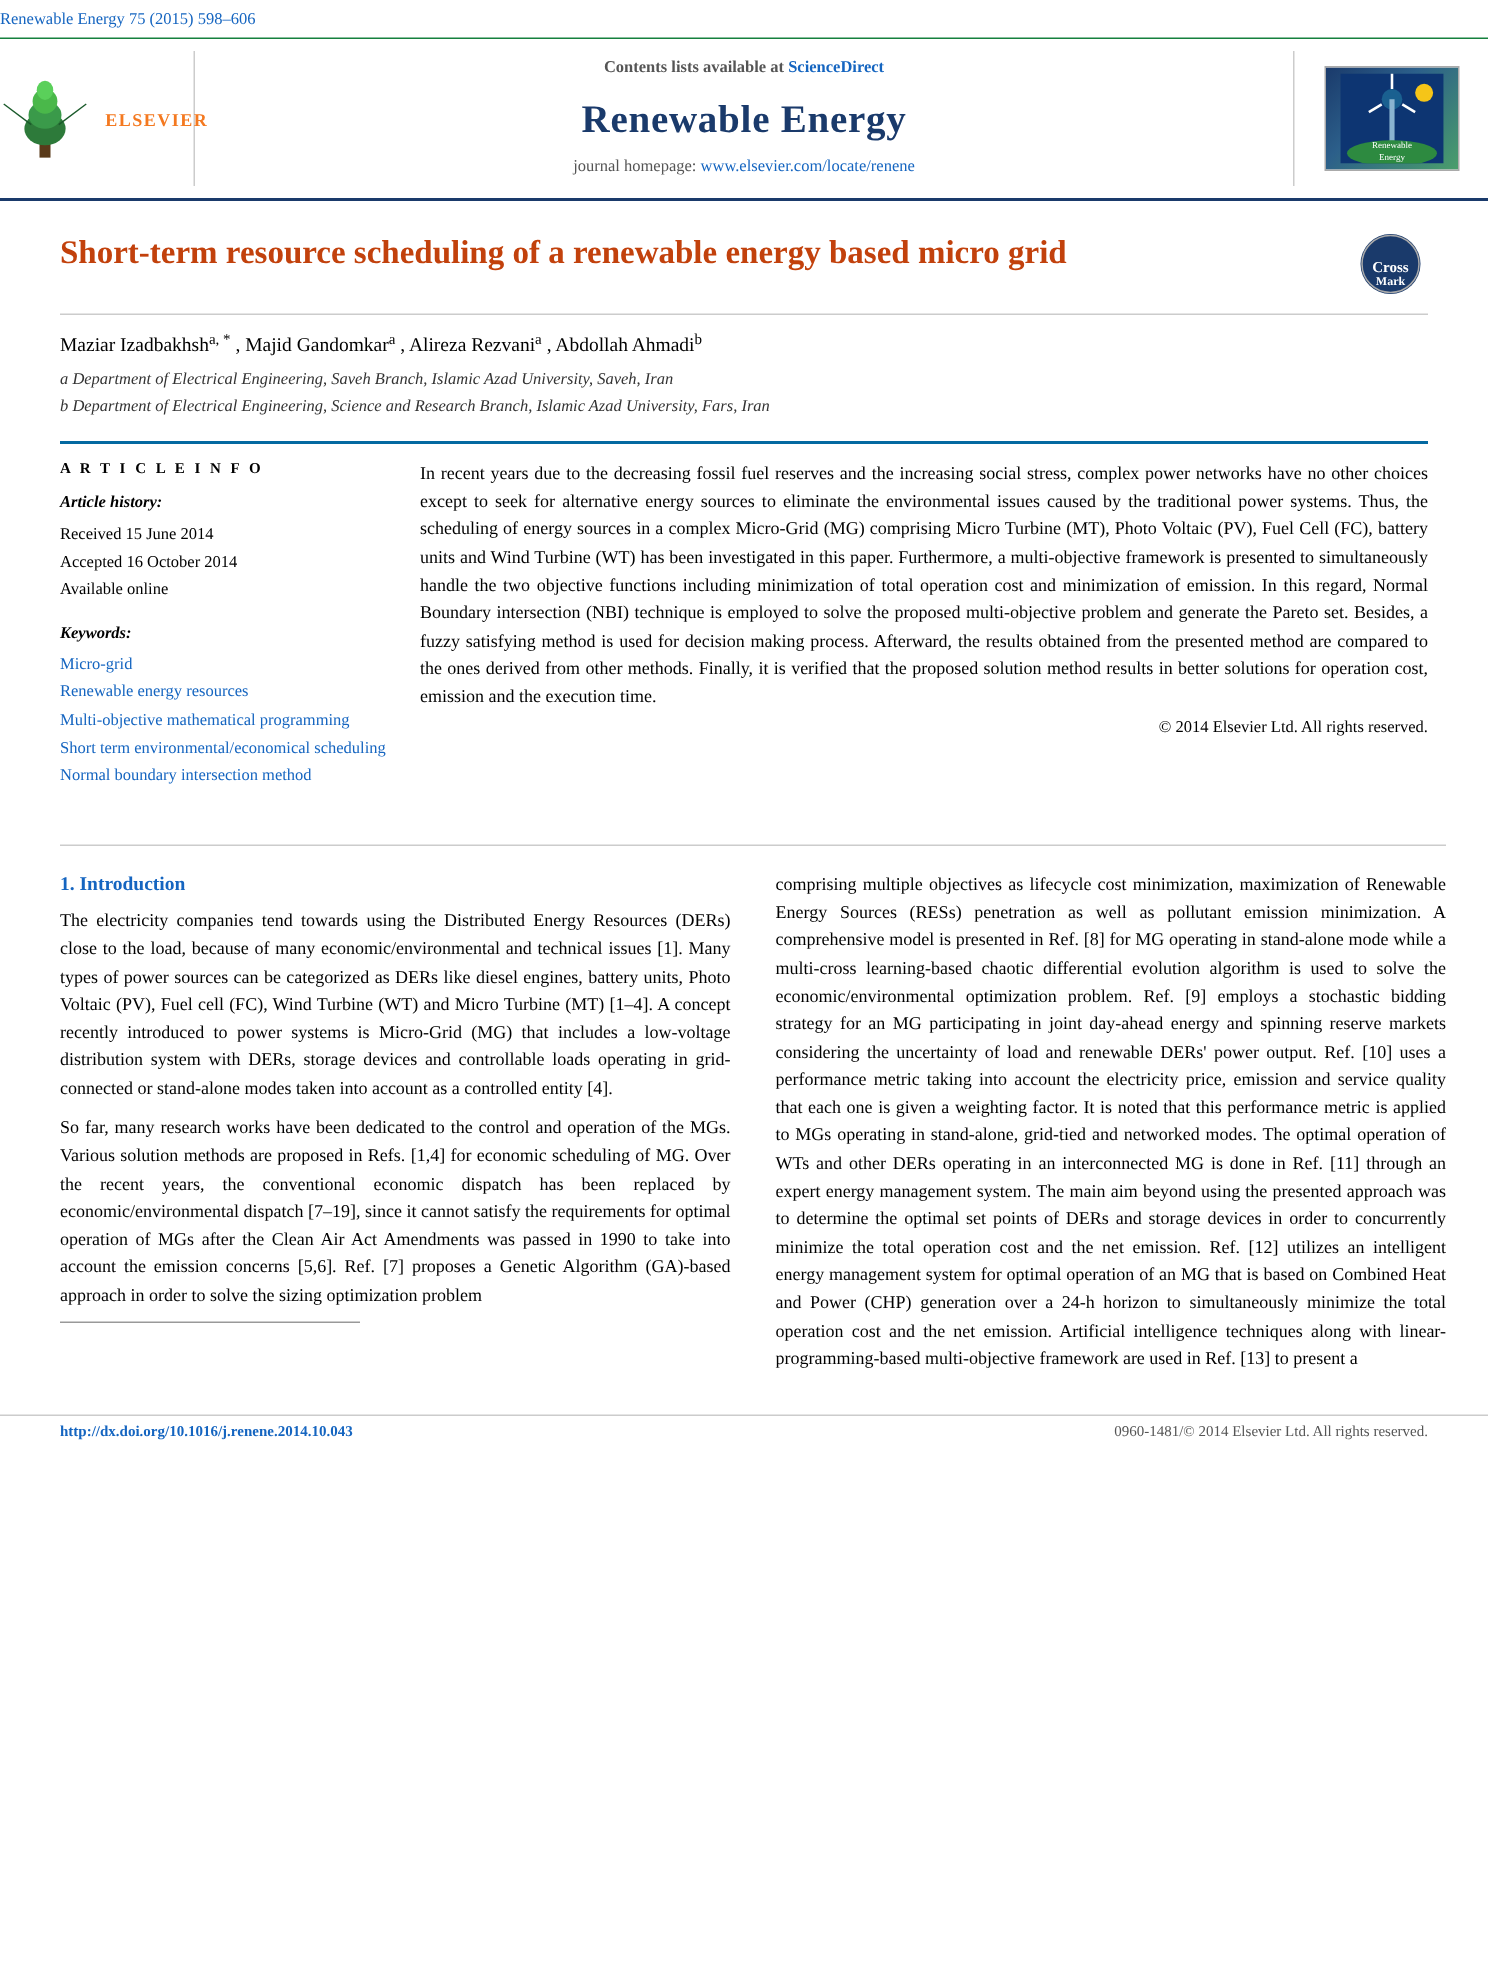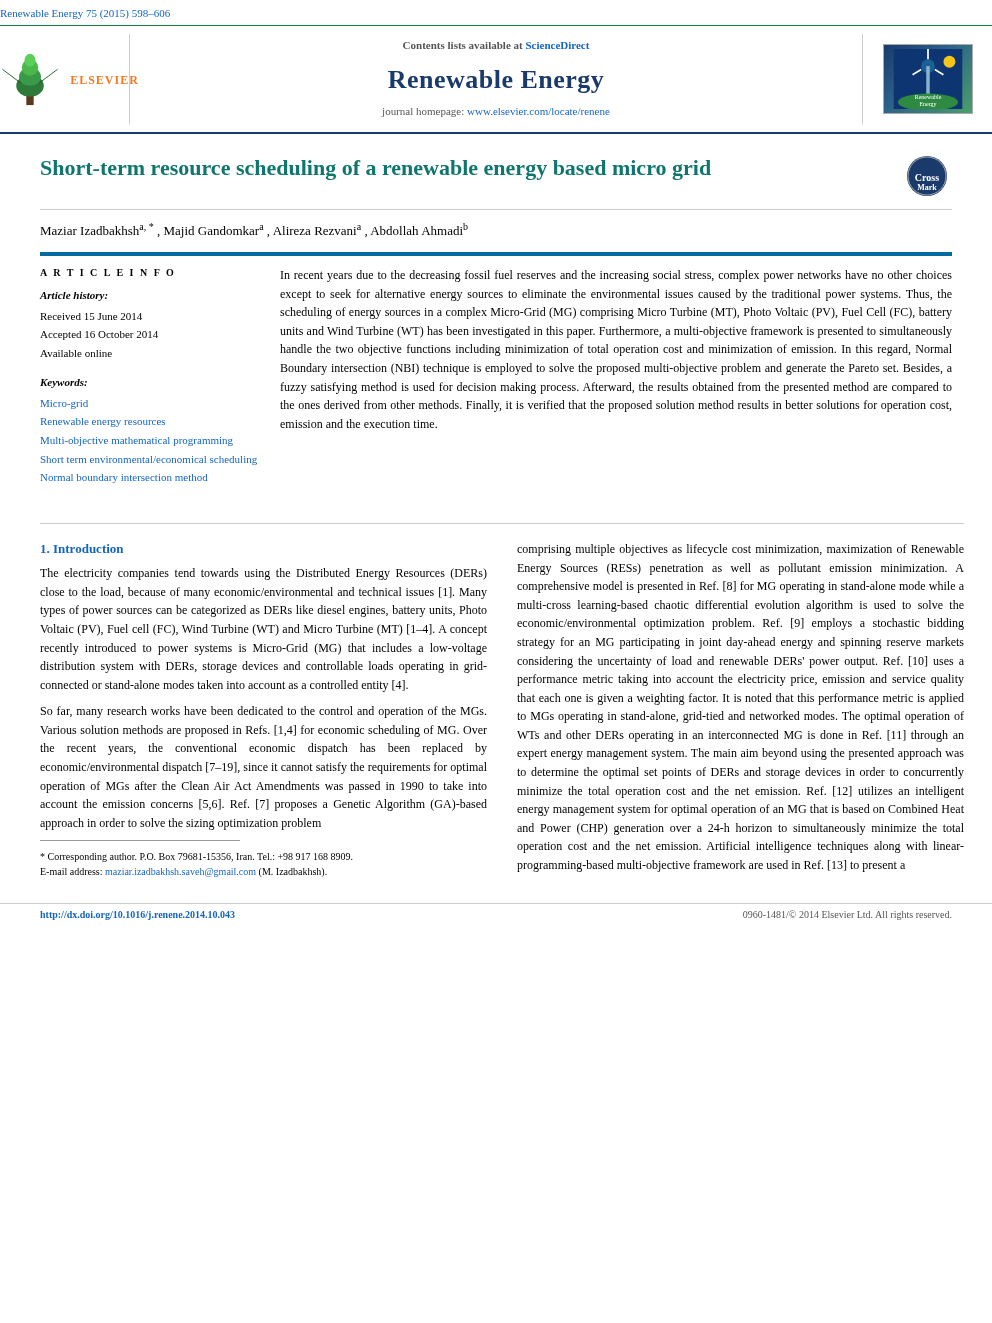--- a/index.html
+++ b/index.html
@@ -114,21 +114,21 @@
       display: flex;
       align-items: flex-start;
       justify-content: space-between;
       margin-bottom: 10px;
       padding-bottom: 10px;
       border-bottom: 1px solid #ccc;
     }
     .article-title {
       font-size: 22px;
       font-weight: bold;
-      color: #0f766e;
+      color: #c2410c;
       line-height: 1.3;
       max-width: 800px;
     }
     .crossmark-badge {
       width: 45px;
       height: 45px;
       display: flex;
       align-items: center;
       justify-content: flex-start;
       margin-left: 10px;
@@ -161,21 +161,21 @@
       color: #333;
       margin-bottom: 14px;
       line-height: 1.6;
     }
 
     
     .two-col {
       display: flex;
       gap: 20px;
       margin-top: 12px;
-      border-top: 4px solid #0369a1;
+      border-top: 2px solid #0369a1;
       padding-top: 10px;
     }
     .left-col {
       width: 220px;
       flex-shrink: 0;
     }
     .right-col {
       flex: 1;
     }
 
@@ -371,20 +371,24 @@
     </div>
   </div>
 
   <div class="authors-line">
     <span>Maziar Izadbakhsh</span><span class="author-sup">a, *</span>
     <span>, Majid Gandomkar</span><span class="author-sup">a</span>
     <span>, Alireza Rezvani</span><span class="author-sup">a</span>
     <span>, Abdollah Ahmadi</span><span class="author-sup">b</span>
   </div>
 
+  <div class="affiliations">
+    <div>a Department of Electrical Engineering, Saveh Branch, Islamic Azad University, Saveh, Iran</div>
+    <div>b Department of Electrical Engineering, Science and Research Branch, Islamic Azad University, Fars, Iran</div>
+  </div>
 
   <div class="two-col">
 
     <div class="left-col">
       <div class="section-heading">A R T I C L E   I N F O</div>
 
       <div class="article-info-box">
         <span class="info-label">Article history:</span>
         <div class="info-date-row">
           <span>Received 15 June 2014</span>
@@ -402,47 +406,40 @@
         <span class="keyword-item" style="cursor:pointer;">Micro-grid</span>
         <span class="keyword-item" style="cursor:pointer;">Renewable energy resources</span>
         <span class="keyword-item" style="cursor:pointer;">Multi-objective mathematical programming</span>
         <span class="keyword-item" style="cursor:pointer;">Short term environmental/economical scheduling</span>
         <span class="keyword-item" style="cursor:pointer;">Normal boundary intersection method</span>
       </div>
     </div>
 
     <div class="right-col">
       <div class="abstract-text">In recent years due to the decreasing fossil fuel reserves and the increasing social stress, complex power networks have no other choices except to seek for alternative energy sources to eliminate the environmental issues caused by the traditional power systems. Thus, the scheduling of energy sources in a complex Micro-Grid (MG) comprising Micro Turbine (MT), Photo Voltaic (PV), Fuel Cell (FC), battery units and Wind Turbine (WT) has been investigated in this paper. Furthermore, a multi-objective framework is presented to simultaneously handle the two objective functions including minimization of total operation cost and minimization of emission. In this regard, Normal Boundary intersection (NBI) technique is employed to solve the proposed multi-objective problem and generate the Pareto set. Besides, a fuzzy satisfying method is used for decision making process. Afterward, the results obtained from the presented method are compared to the ones derived from other methods. Finally, it is verified that the proposed solution method results in better solutions for operation cost, emission and the execution time.</div>
+      <div class="copyright-line">© 2014 Elsevier Ltd. All rights reserved.</div>
     </div>
 
   </div>
 </div>
 
 <div class="body-content">
   <hr class="divider">
 
   <div class="body-two-col">
 
     <div class="body-left">
       <div class="section-title">
         <span>1.</span>
         <span>Introduction</span>
       </div>
       <div class="body-text">The electricity companies tend towards using the Distributed Energy Resources (DERs) close to the load, because of many economic/environmental and technical issues [1]. Many types of power sources can be categorized as DERs like diesel engines, battery units, Photo Voltaic (PV), Fuel cell (FC), Wind Turbine (WT) and Micro Turbine (MT) [1–4]. A concept recently introduced to power systems is Micro-Grid (MG) that includes a low-voltage distribution system with DERs, storage devices and controllable loads operating in grid-connected or stand-alone modes taken into account as a controlled entity [4].</div>
       <div class="body-text">So far, many research works have been dedicated to the control and operation of the MGs. Various solution methods are proposed in Refs. [1,4] for economic scheduling of MG. Over the recent years, the conventional economic dispatch has been replaced by economic/environmental dispatch [7–19], since it cannot satisfy the requirements for optimal operation of MGs after the Clean Air Act Amendments was passed in 1990 to take into account the emission concerns [5,6]. Ref. [7] proposes a Genetic Algorithm (GA)-based approach in order to solve the sizing optimization problem</div>
 
       <hr class="footnote-divider">
-      <div class="footnote-text">
-        <div>* Corresponding author. P.O. Box 79681-15356, Iran. Tel.: +98 917 168 8909.</div>
-        <div>
-          <span>E-mail address: </span>
-          <span class="footnote-link" style="cursor:pointer;">maziar.izadbakhsh.saveh@gmail.com</span>
-          <span> (M. Izadbakhsh).</span>
-        </div>
-      </div>
     </div>
 
     <div class="body-right">
       <div class="body-text">comprising multiple objectives as lifecycle cost minimization, maximization of Renewable Energy Sources (RESs) penetration as well as pollutant emission minimization. A comprehensive model is presented in Ref. [8] for MG operating in stand-alone mode while a multi-cross learning-based chaotic differential evolution algorithm is used to solve the economic/environmental optimization problem. Ref. [9] employs a stochastic bidding strategy for an MG participating in joint day-ahead energy and spinning reserve markets considering the uncertainty of load and renewable DERs' power output. Ref. [10] uses a performance metric taking into account the electricity price, emission and service quality that each one is given a weighting factor. It is noted that this performance metric is applied to MGs operating in stand-alone, grid-tied and networked modes. The optimal operation of WTs and other DERs operating in an interconnected MG is done in Ref. [11] through an expert energy management system. The main aim beyond using the presented approach was to determine the optimal set points of DERs and storage devices in order to concurrently minimize the total operation cost and the net emission. Ref. [12] utilizes an intelligent energy management system for optimal operation of an MG that is based on Combined Heat and Power (CHP) generation over a 24-h horizon to simultaneously minimize the total operation cost and the net emission. Artificial intelligence techniques along with linear-programming-based multi-objective framework are used in Ref. [13] to present a</div>
     </div>
 
   </div>
 </div>
 
 <div class="bottom-bar">

